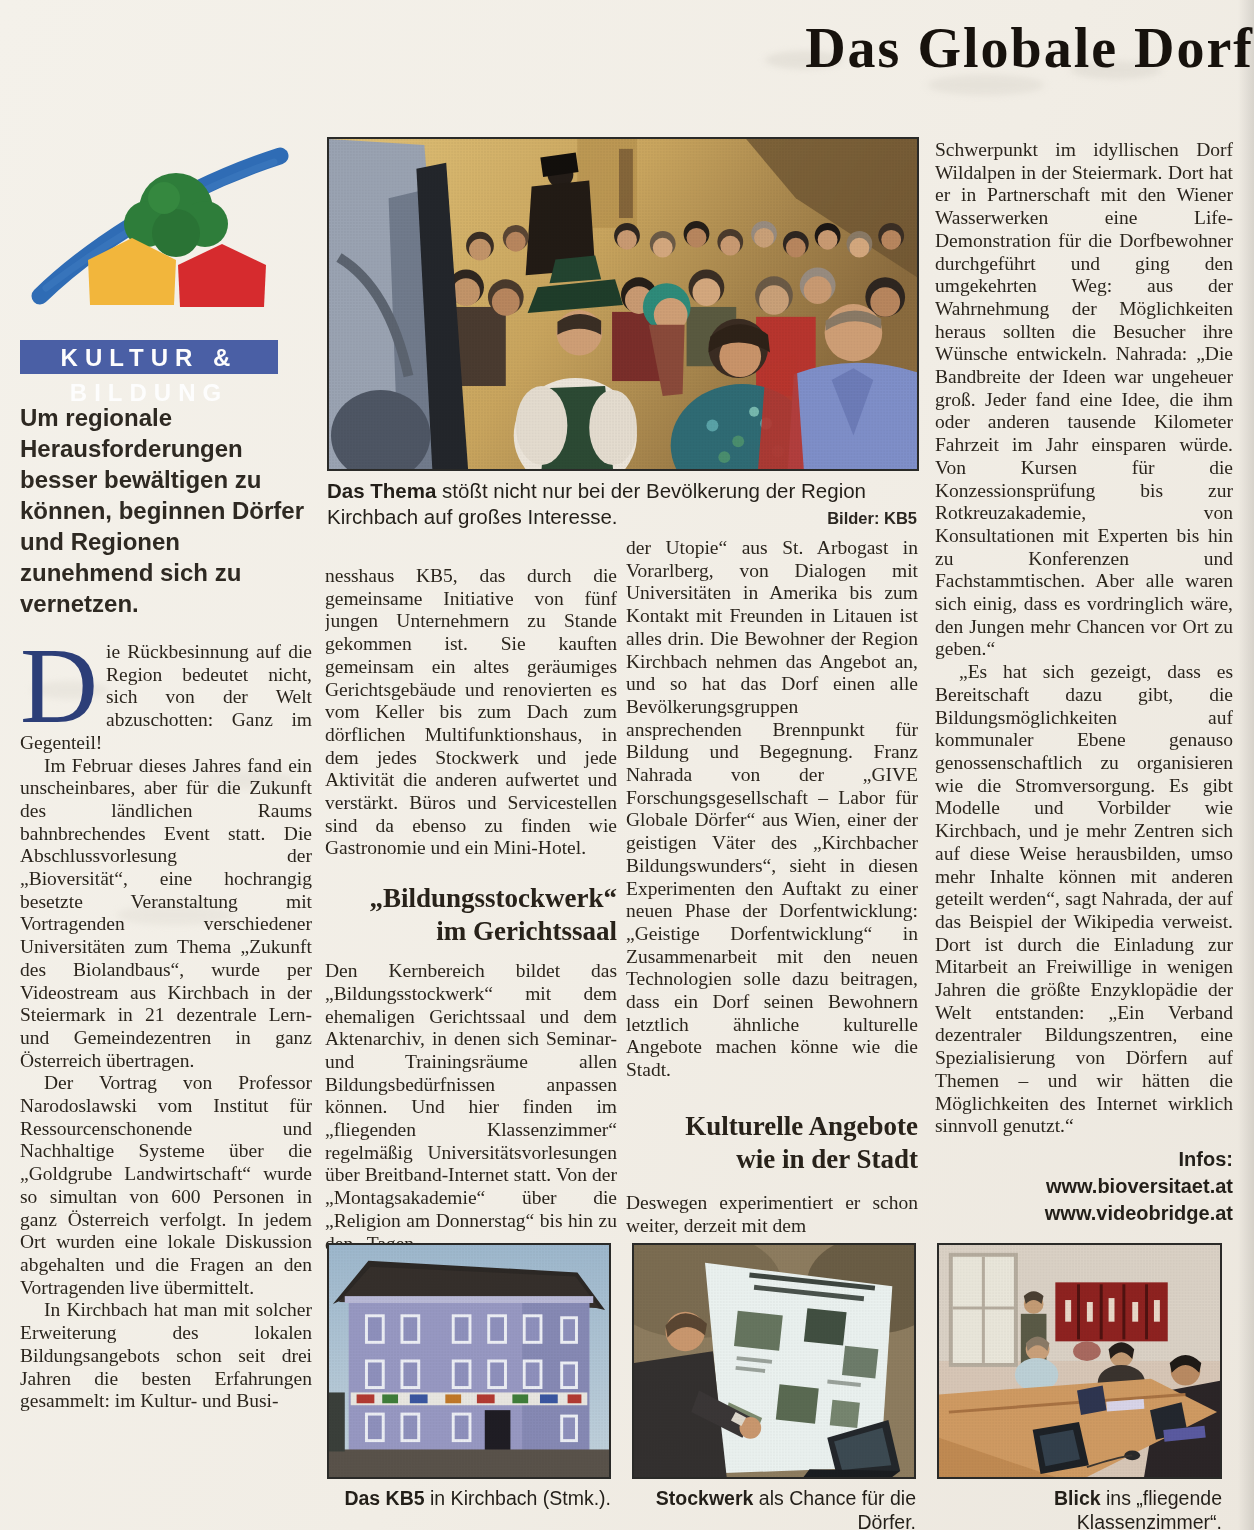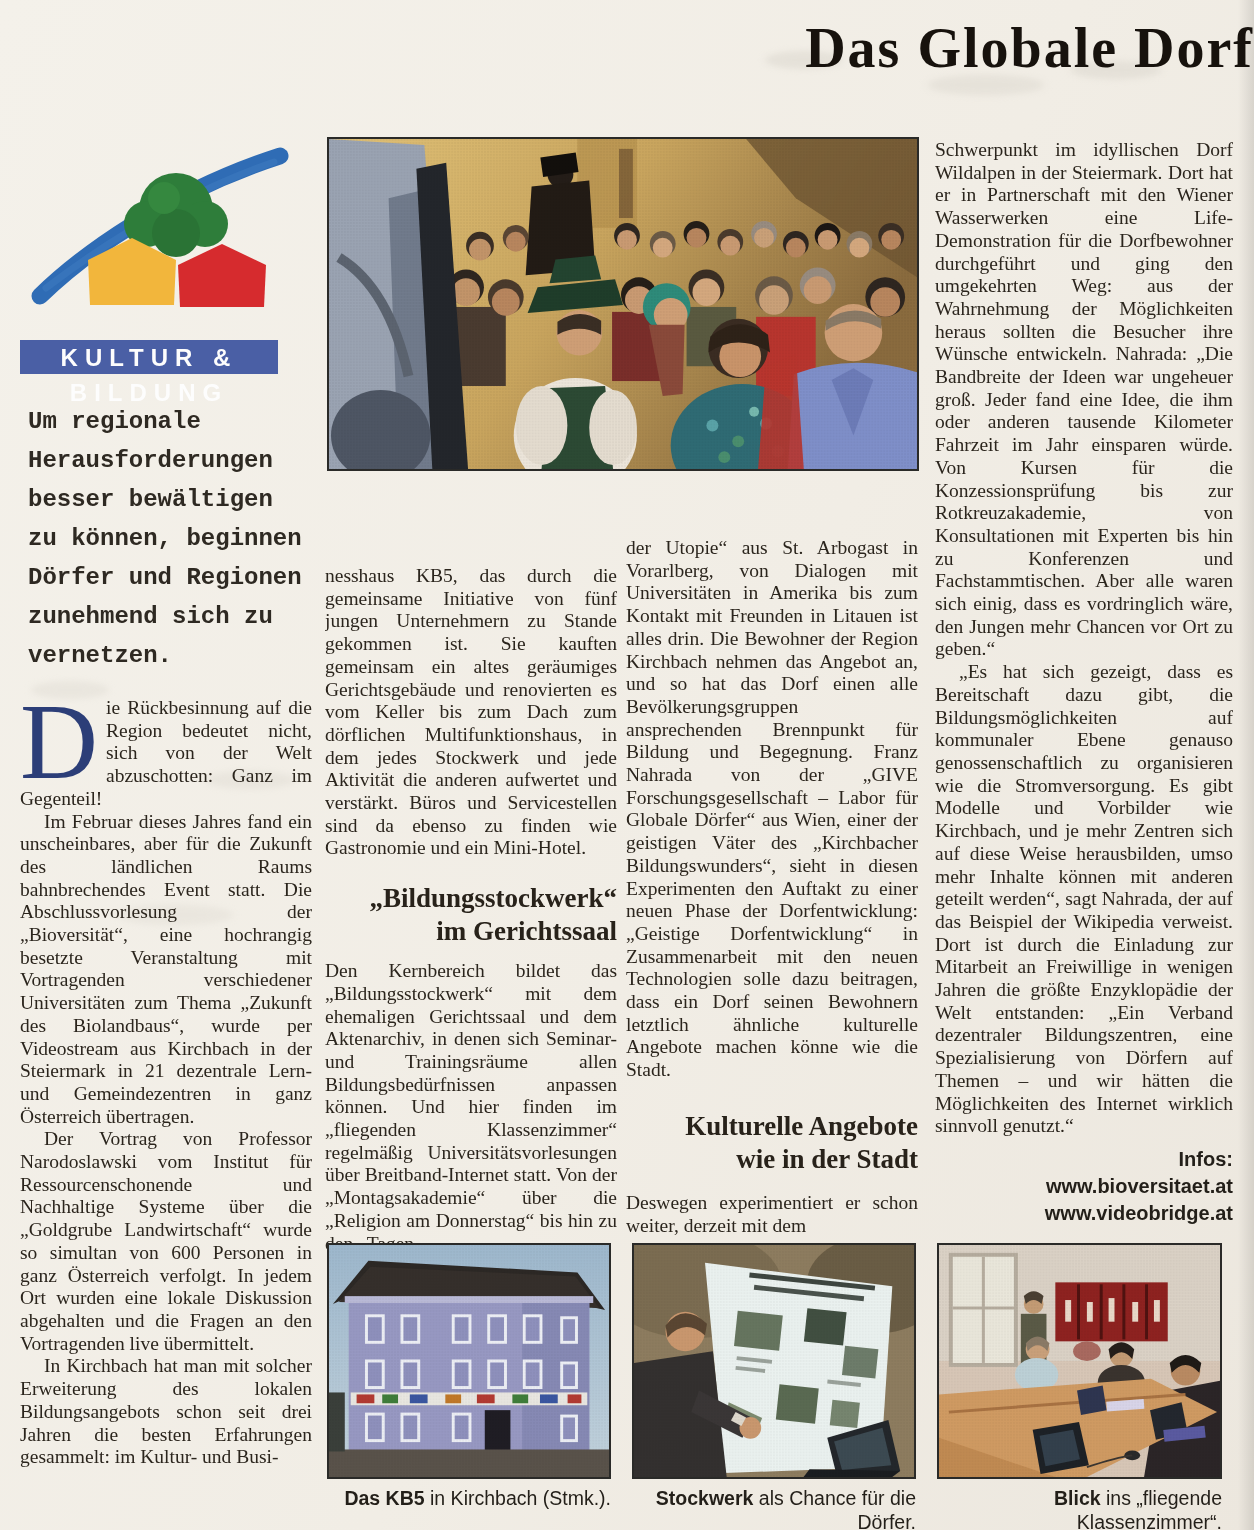--- a/index.html
+++ b/index.html
@@ -29,22 +29,22 @@
   }
 
   .leftcol{position:absolute;left:20px;top:138px;width:292px;}
   .logo{display:block;margin-left:6px;}
   .banner{
     width:258px;height:34px;margin-top:10px;background:#4a5fa5;
     color:#fdfdfd;font-family:"Liberation Sans",sans-serif;font-weight:700;
     font-size:24px;letter-spacing:7px;text-align:center;line-height:35px;
   }
   .lead{
-    margin:28px 0 0 8px;font-family:Liberation Mono, monospace;font-weight:700;
-    font-size:24px;line-height:39px;color:#2e2922;
+    margin:28px 0 0 0;font-family:Liberation Sans, sans-serif;font-weight:700;
+    font-size:24px;line-height:31px;color:#2e2922;
   }
   .bodytext{margin-top:22px;font-size:19.5px;line-height:22.7px;text-align:justify;color:#2b251d;}
   .bodytext p{margin:0;}
   p.ind{text-indent:24px;}
   .dropcap{
     float:left;font-size:108px;line-height:86px;padding:2px 8px 0 0;
     color:#2c3e78;font-family:"Liberation Serif",serif;
   }
 
   figure{margin:0;padding:0;}
@@ -245,20 +245,24 @@
         <polygon points="0,0 96,6 122,334 0,334" fill="#9aa3b2"></polygon>
         <polygon points="60,60 110,48 130,334 70,334" fill="#717b8c"></polygon>
         <polygon points="88,30 118,24 140,334 104,334" fill="#23262b"></polygon>
         <path d="M10,120 Q60,150 80,240" stroke="#5c6470" stroke-width="10" fill="none"></path>
         <ellipse cx="52" cy="300" rx="50" ry="46" fill="#4e5664"></ellipse>
       </g>
       <rect width="592" height="334" fill="url(#ht)" opacity="0.10"></rect>
     </svg>
   </figure>
 
+  <div class="cap-main">
+    <span class="b">Das Thema</span><span> stößt nicht nur bei der Bevölkerung der Region Kirchbach auf großes Interesse.</span>
+    <span class="credit">Bilder: KB5</span>
+  </div>
 
   <div class="textcol col2">
     <p>nesshaus KB5, das durch die gemeinsame Initiative von fünf jungen Unternehmern zu Stande gekommen ist. Sie kauften gemeinsam ein altes geräumiges Gerichtsgebäude und renovierten es vom Keller bis zum Dach zum dörflichen Multifunktionshaus, in dem jedes Stockwerk und jede Aktivität die anderen aufwertet und verstärkt. Büros und Servicestellen sind da ebenso zu finden wie Gastronomie und ein Mini-Hotel.</p>
     <h3 class="subhead">
       <span>„Bildungsstockwerk“</span><br>
       <span>im Gerichtssaal</span>
     </h3>
     <p>Den Kernbereich bildet das „Bildungsstockwerk“ mit dem ehemaligen Gerichtssaal und dem Aktenarchiv, in denen sich Seminar- und Trainingsräume allen Bildungsbedürfnissen anpassen können. Und hier finden im „fliegenden Klassenzimmer“ regelmäßig Universitätsvorlesungen über Breitband-Internet statt. Von der „Montagsakademie“ über die „Religion am Donnerstag“ bis hin zu den „Tagen</p>
   </div>
 

